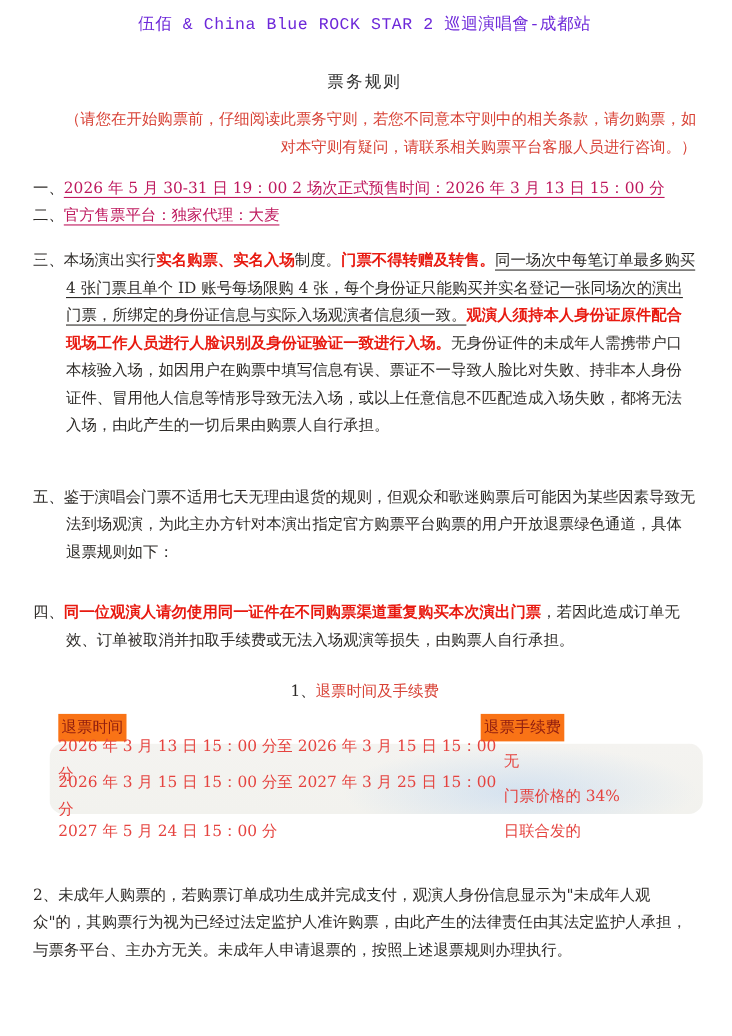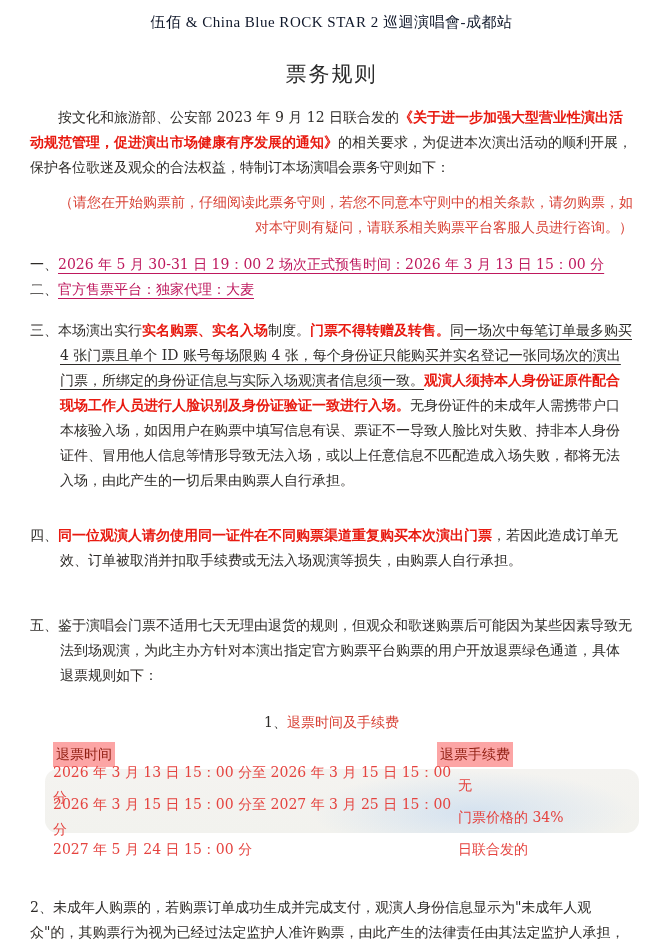--- a/index.html
+++ b/index.html
@@ -4,24 +4,24 @@
 <style>
   html,body{margin:0;padding:0;}
   body{
     width:665px;height:942px;overflow:hidden;background:#ffffff;
     font-family:"DejaVu Serif","Liberation Serif",serif;
     color:#2e2b28;font-size:14px;line-height:25px;
   }
   .doc{padding:0 32px 0 30px;}
   .doc-title{
     text-align:center;margin-top:10px;font-size:15px;letter-spacing:.5px;
-    font-family:Liberation Serif, serif;color:#0f172a;
+    font-family:Liberation Mono, monospace;color:#6d28d9;
   }
   .doc-heading{
-    text-align:center;margin-top:27px;font-size:21px;letter-spacing:2px;color:#2a2a2a;
+    text-align:center;margin-top:27px;font-size:15px;letter-spacing:2px;color:#2a2a2a;
   }
   p{margin:0;}
   .p-indent{text-indent:2em;}
   .p-hang{padding-left:30px;text-indent:-30px;}
   .p-hang-sm{padding-left:23px;text-indent:-23px;}
   .mt-18{margin-top:18px;}
   .mt-12{margin-top:12px;}
   .mt-10{margin-top:10px;text-align:right;}
   .mt-16{margin-top:16px;}
   .mt-30{margin-top:30px;}
@@ -30,21 +30,21 @@
   
   .seg-black{color:#2e2b28;}
   .seg-red{color:#d84236;}
   .seg-red-bold{color:#e81a10;font-weight:bold;}
   .seg-red-underline{color:#be185d;text-decoration:underline;text-underline-offset:4px;}
   .seg-black-underline{color:#2e2b28;text-decoration:underline;text-underline-offset:4px;}
   
   .refund-table{margin-top:4px;padding-left:23px;}
   .rt-header{height:30px;display:flex;align-items:center;}
   .chip{
-    background:#fca5a5;color:#8f1d10;padding:0 3px;font-size:14px;
+    background:#f97316;color:#8f1d10;padding:0 3px;font-size:14px;
   }
   .chip-right{margin-left:322px;text-align:center;}
   .rt-shade{
     margin-left:-8px;padding-left:8px;margin-right:-6px;border-radius:13px;
     background:
       radial-gradient(ellipse 230px 60px at 72% 68%, rgba(187,212,240,.55), rgba(187,212,240,0) 70%),
       linear-gradient(#f4f3f0,#f2f2ee);
   }
   .rt-row{display:flex;height:32px;align-items:center;color:#e5433f;}
   .rt-time{width:405px;flex:none;}
@@ -52,33 +52,32 @@
 </style>
 </head>
 <body>
 
 <div class="doc">
 
   <div class="doc-title">伍佰 &amp; China Blue ROCK STAR 2 巡迴演唱會-成都站</div>
 
   <div class="doc-heading">票务规则</div>
 
-  <p class="p-indent mt-18"><span class="seg-black">按文化和旅游部、公安部 2023 年 9 月 12 日联合发的</span><span class="seg-red-bold">《关于进一步加强大型营业性演出活动规范管理，促进演出市场健康有序发展的通知》</span><span class="seg-black">的相关要求，为促进本次演出活动的顺利开展，保护各位歌迷及观众的合法权益，特制订本场演唱会票务守则如下：</span></p>
 
   <p class="p-indent mt-10"><span class="seg-red">（请您在开始购票前，仔细阅读此票务守则，若您不同意本守则中的相关条款，请勿购票，如对本守则有疑问，请联系相关购票平台客服人员进行咨询。）</span></p>
 
   <p class="p-hang mt-12"><span class="seg-black">一、</span><span class="seg-red-underline">2026 年 5 月 30-31 日 19：00 2 场次正式预售时间：2026 年 3 月 13 日 15：00 分</span></p>
 
   <p class="p-hang"><span class="seg-black">二、</span><span class="seg-red-underline">官方售票平台：独家代理：大麦</span></p>
 
   <p class="p-hang mt-16"><span class="seg-black">三、</span><span class="seg-black">本场演出实行</span><span class="seg-red-bold">实名购票、实名入场</span><span class="seg-black">制度。</span><span class="seg-red-bold">门票不得转赠及转售。</span><span class="seg-black-underline">同一场次中每笔订单最多购买 4 张门票且单个 ID 账号每场限购 4 张，每个身份证只能购买并实名登记一张同场次的演出门票，所绑定的身份证信息与实际入场观演者信息须一致。</span><span class="seg-red-bold">观演人须持本人身份证原件配合现场工作人员进行人脸识别及身份证验证一致进行入场。</span><span class="seg-black">无身份证件的未成年人需携带户口本核验入场，如因用户在购票中填写信息有误、票证不一导致人脸比对失败、持非本人身份证件、冒用他人信息等情形导致无法入场，或以上任意信息不匹配造成入场失败，都将无法入场，由此产生的一切后果由购票人自行承担。</span></p>
 
+  <p class="p-hang mt-40"><span class="seg-black">五、</span><span class="seg-black">鉴于演唱会门票不适用七天无理由退货的规则，但观众和歌迷购票后可能因为某些因素导致无法到场观演，为此主办方针对本演出指定官方购票平台购票的用户开放退票绿色通道，具体退票规则如下：</span></p>
+
   <p class="p-hang mt-30"><span class="seg-black">四、</span><span class="seg-red-bold">同一位观演人请勿使用同一证件在不同购票渠道重复购买本次演出门票</span><span class="seg-black">，若因此造成订单无效、订单被取消并扣取手续费或无法入场观演等损失，由购票人自行承担。</span></p>
-
-  <p class="p-hang mt-40"><span class="seg-black">五、</span><span class="seg-black">鉴于演唱会门票不适用七天无理由退货的规则，但观众和歌迷购票后可能因为某些因素导致无法到场观演，为此主办方针对本演出指定官方购票平台购票的用户开放退票绿色通道，具体退票规则如下：</span></p>
 
   <p class="p-hang-sm mt-6"><span class="seg-black">1、</span><span class="seg-red">退票时间及手续费</span></p>
 
   <div class="refund-table">
     <div class="rt-header">
       <span class="chip">退票时间</span>
       <span class="chip chip-right">退票手续费</span>
     </div>
     <div class="rt-shade">
         <div class="rt-row">

